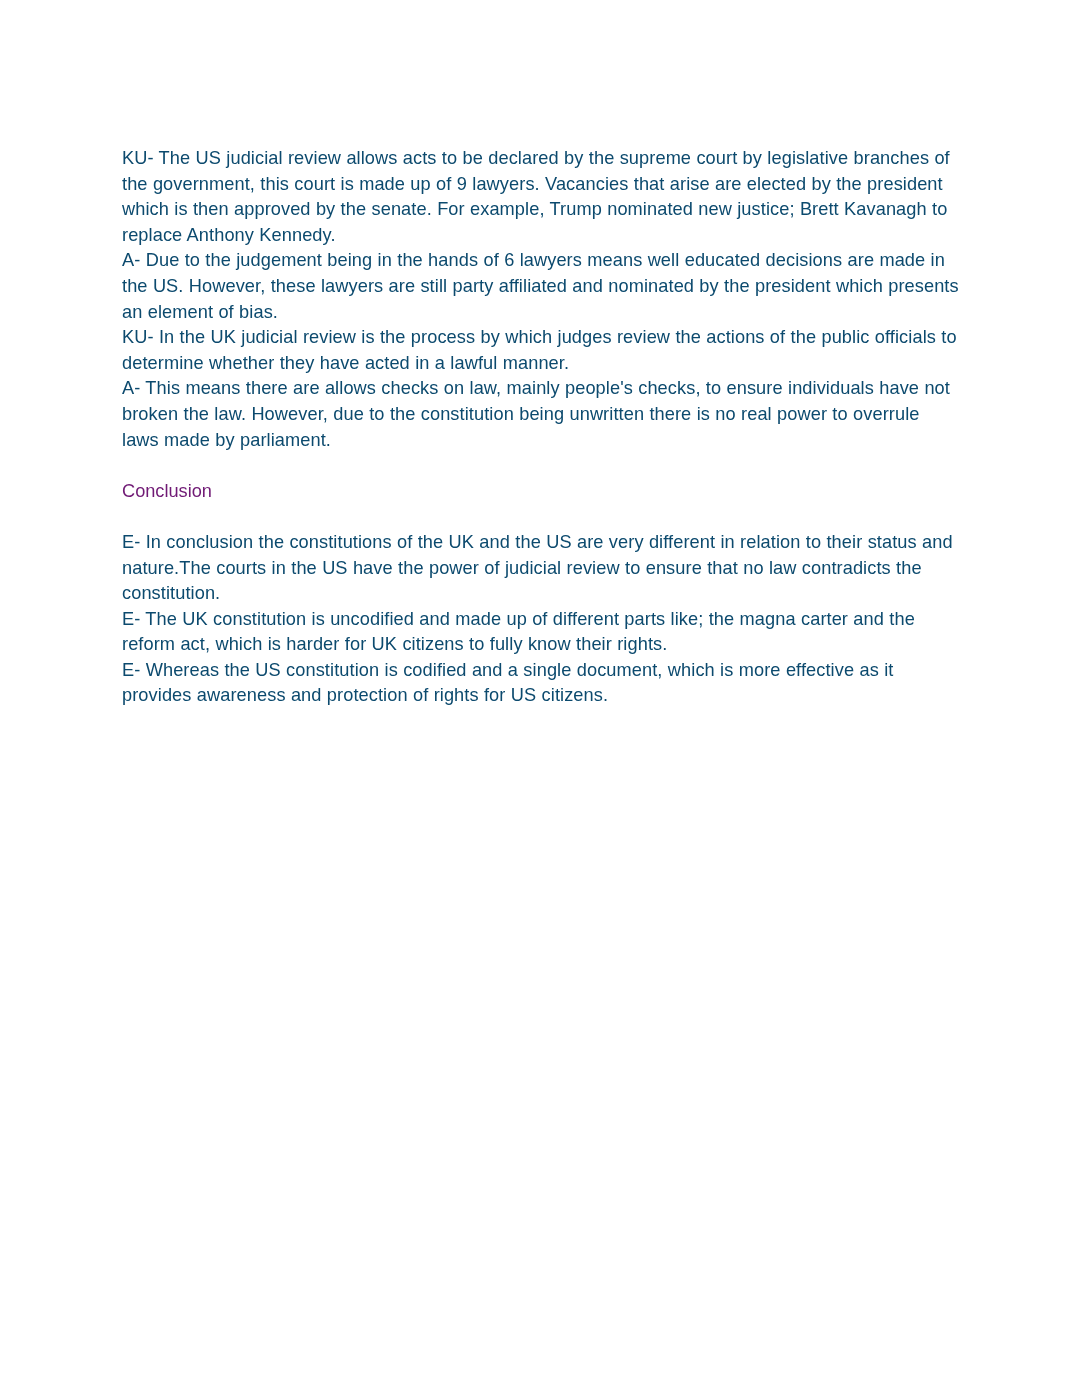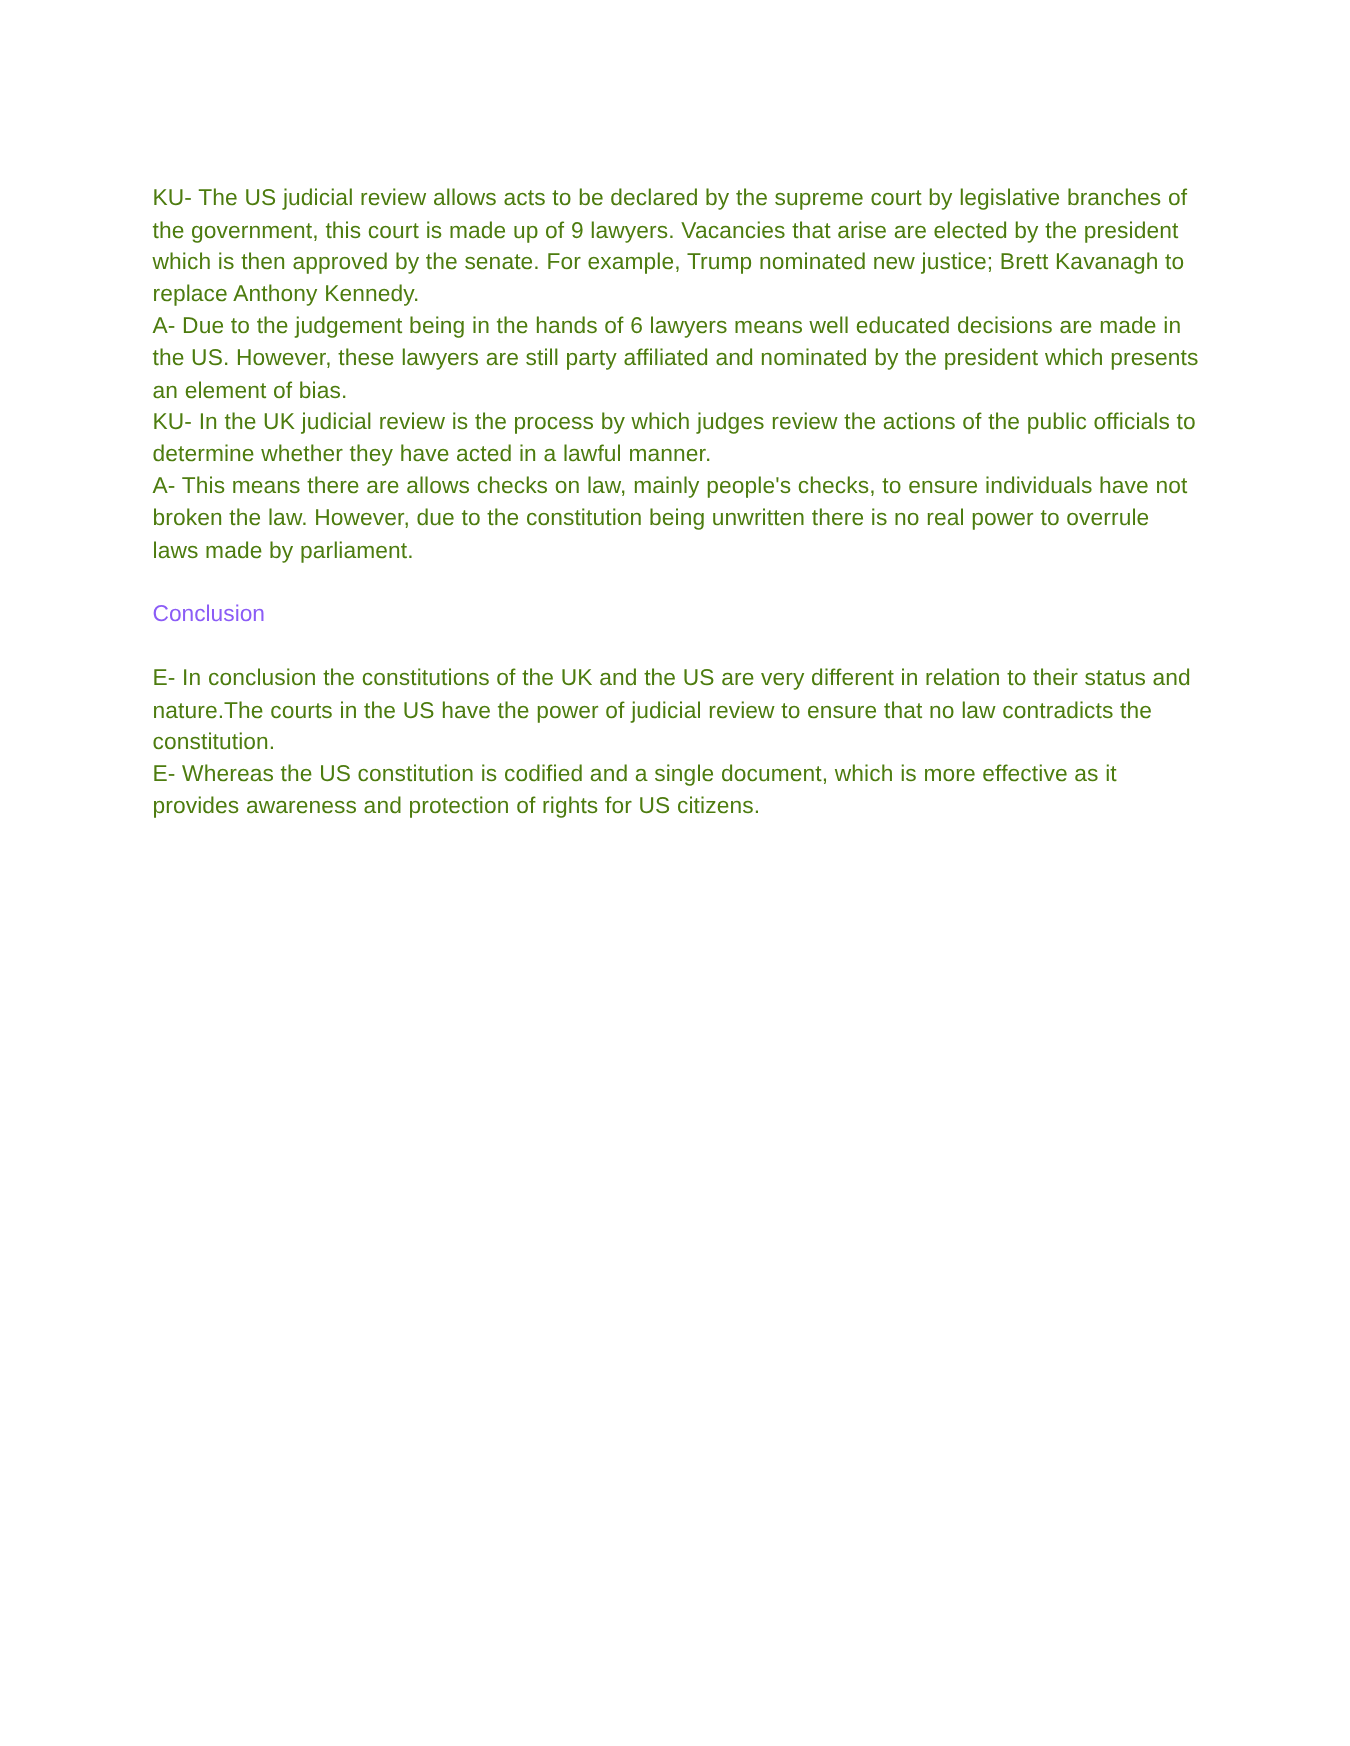--- a/index.html
+++ b/index.html
@@ -24,35 +24,35 @@
   .text-column {
     position: absolute;
     left: 122px;
     top: 146px;
     width: 838px;
   }
   .para {
     margin: 0;
     font-size: 18.2px;
     line-height: 25.6px;
-    color: #4d7c0f;
+    color: #0c4a6e;
     text-align: left;
     letter-spacing: 0.005em;
     word-spacing: 0.01em;
     white-space: pre-wrap;
   }
   .spacer {
     height: 25.6px;
   }
   .heading {
     margin: 0;
     font-size: 18.2px;
     line-height: 25.6px;
     font-weight: 400;
-    color: #8b5cf6;
+    color: #701a75;
   }
 </style>
 </head>
 <body>
 
 <div class="page">
   <div class="text-column">
 
     <p class="para">KU- The US judicial review allows acts to be declared by the supreme court by legislative branches of the government, this court is made up of 9 lawyers. Vacancies that arise are elected by the president which is then approved by the senate. For example, Trump nominated new justice; Brett Kavanagh to replace Anthony Kennedy.</p>
 
@@ -64,17 +64,18 @@
 
     <div class="spacer"></div>
 
     <p class="heading">Conclusion</p>
 
     <div class="spacer"></div>
 
     <p class="para">E- In conclusion the constitutions of the UK and the US are very different in relation to their status and nature.The courts in the US have the power of judicial review to ensure that no law contradicts the constitution.</p>
 
 
+    <p class="para">E- The UK constitution is uncodified and made up of different parts like; the magna carter and the reform act, which is harder for UK citizens to fully know their rights.</p>
 
     <p class="para">E- Whereas the US constitution is codified and a single document, which is more effective as it provides awareness and protection of rights for US citizens.</p>
 
   </div>
 </div>
 
 </body></html>

